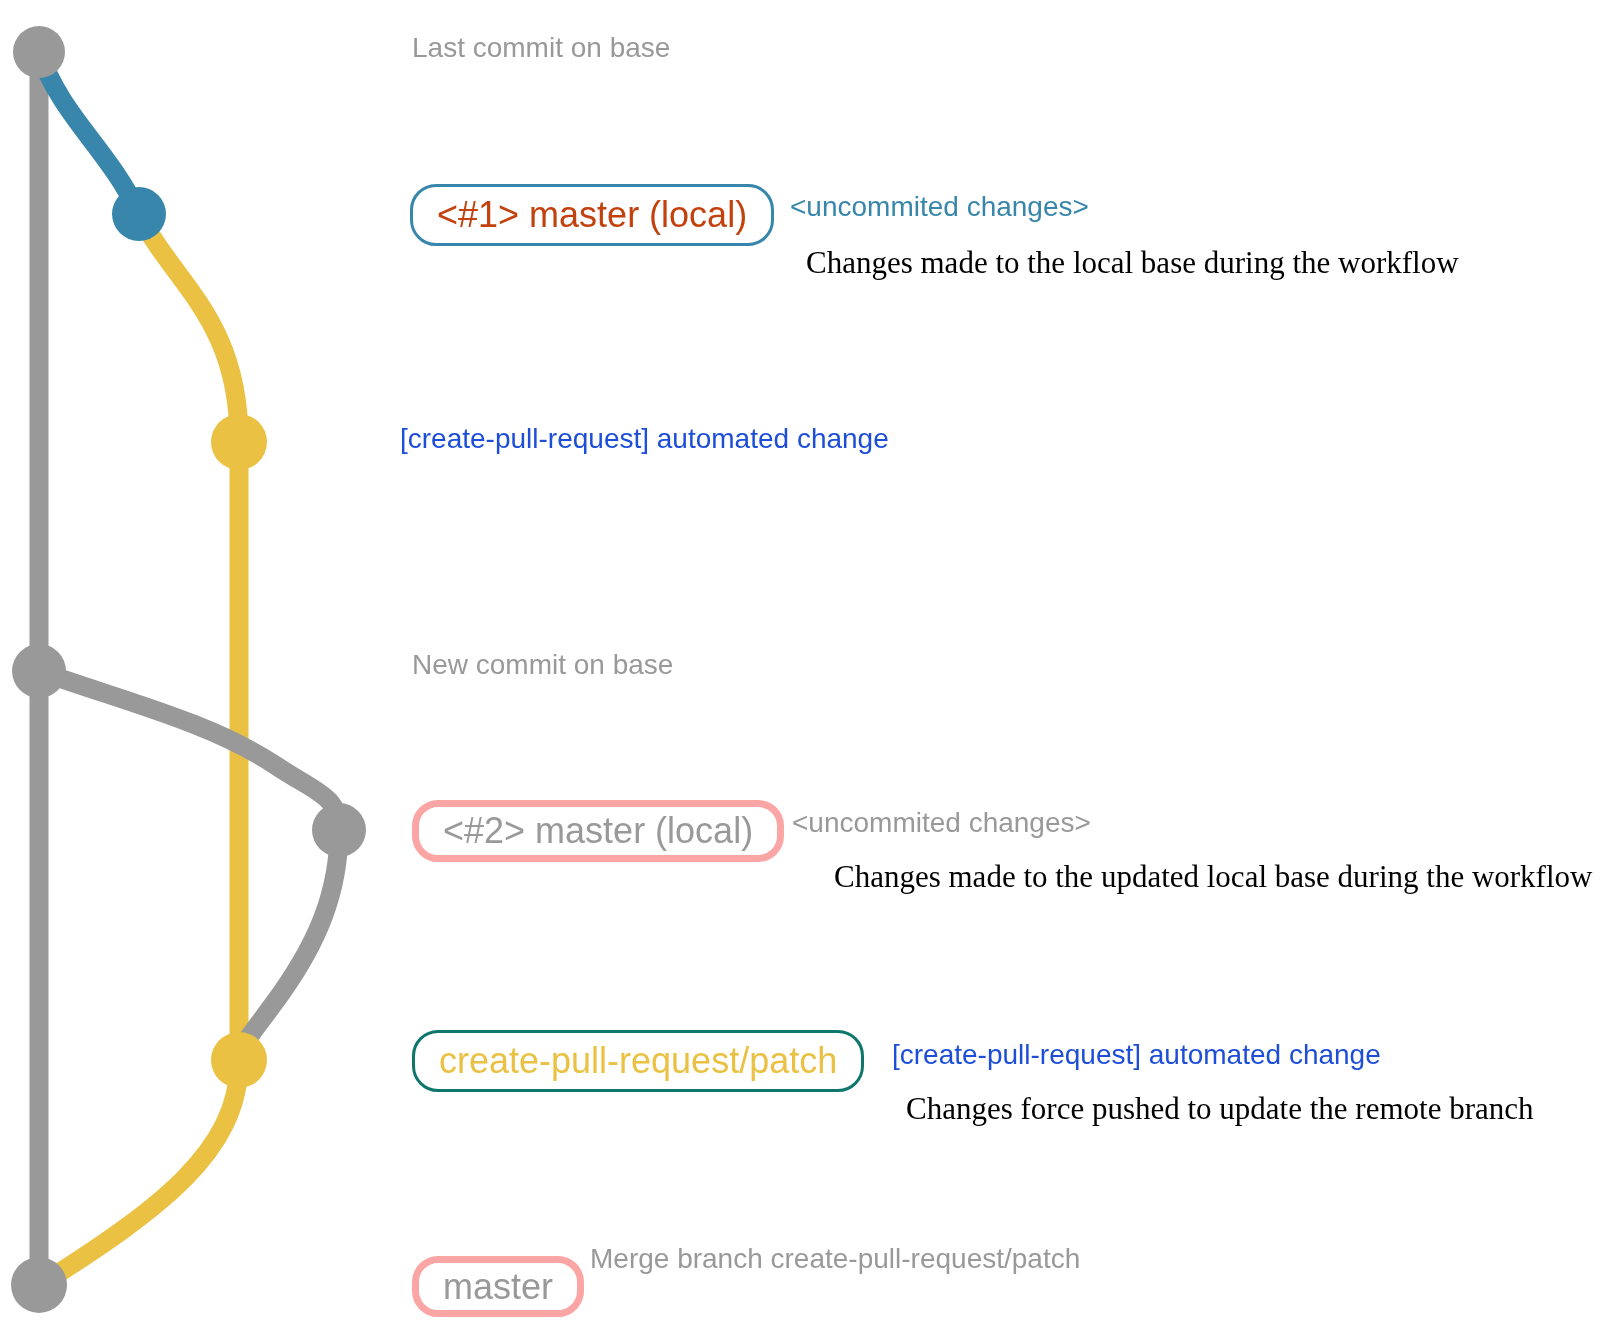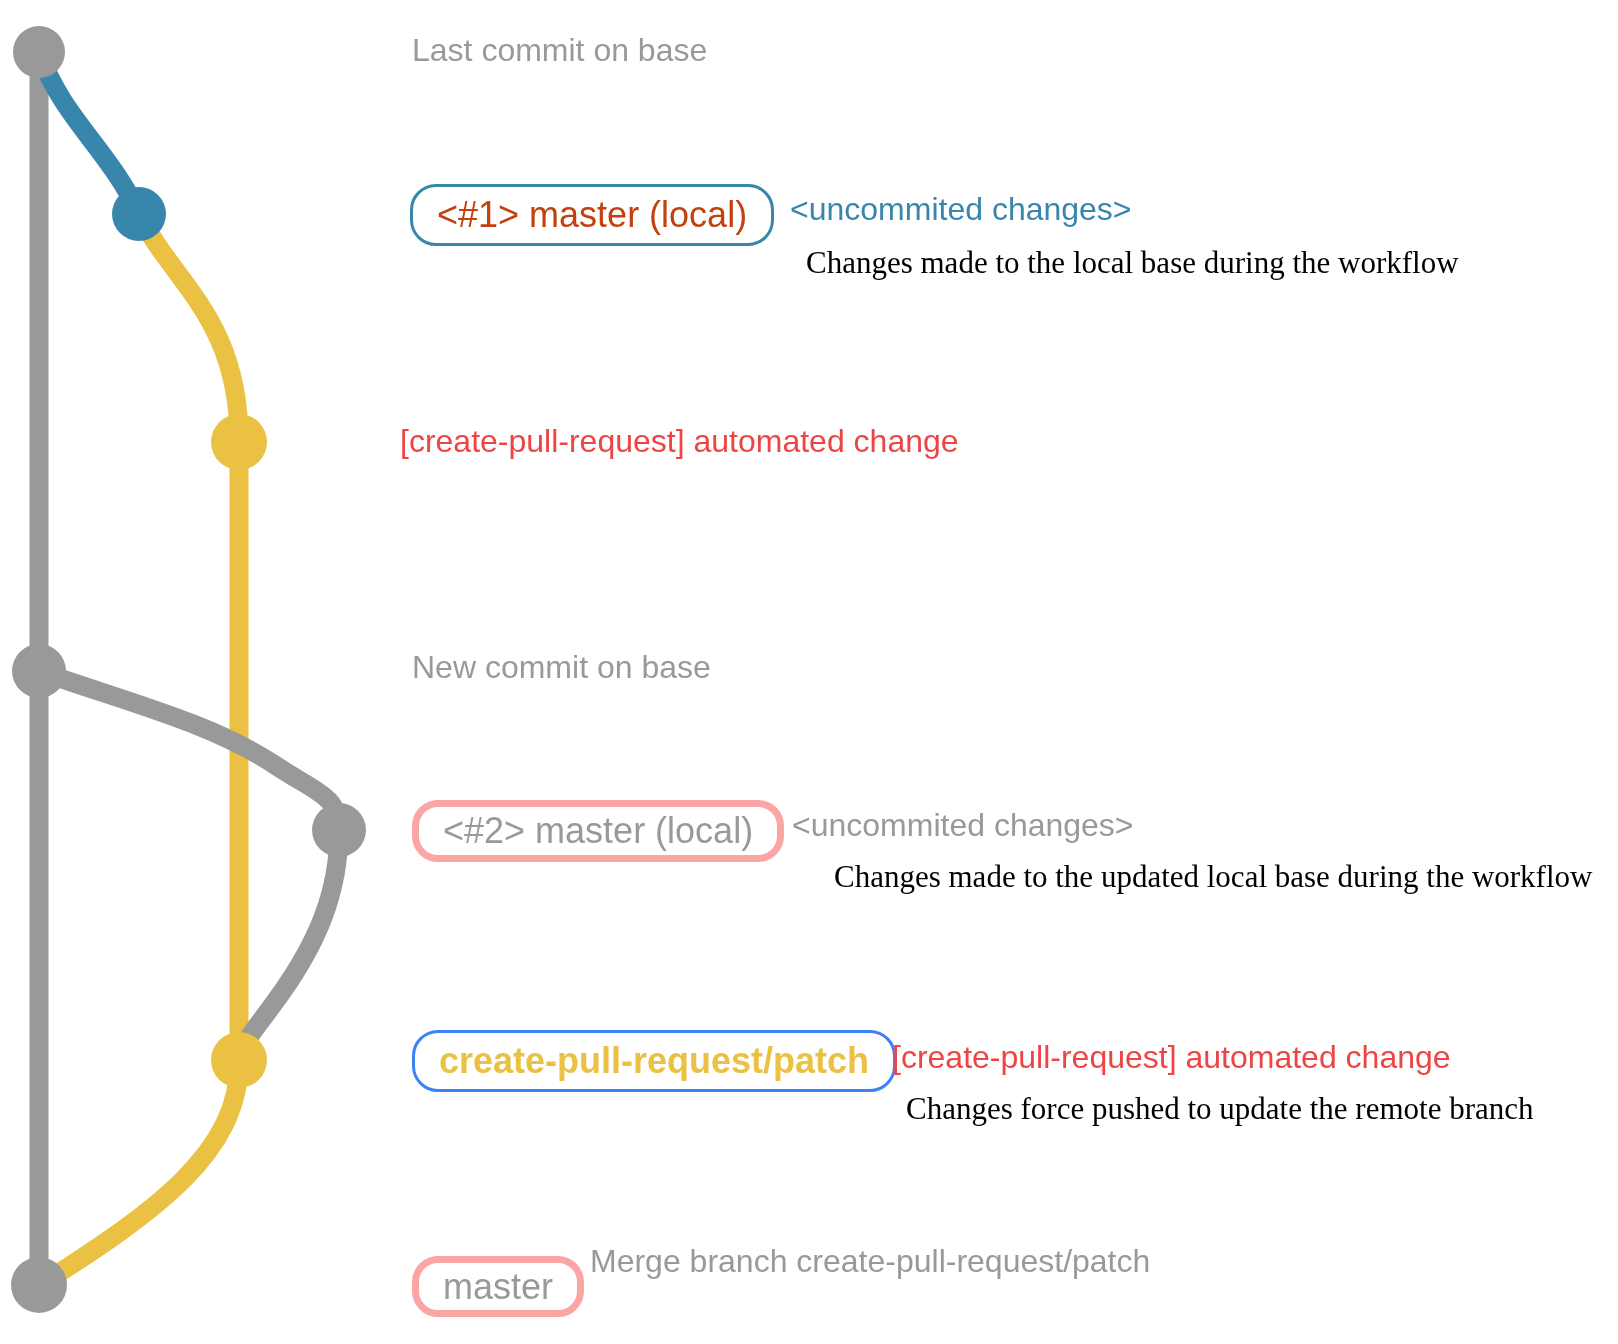--- a/index.html
+++ b/index.html
@@ -15,27 +15,27 @@
     overflow: hidden;
     font-family: "Liberation Sans", sans-serif;
   }
   #graph-svg {
     position: absolute;
     left: 0;
     top: 0;
   }
   .label {
     position: absolute;
-    font-size: 32px;
+    font-size: 28px;
     white-space: nowrap;
     line-height: 1.1;
   }
   .gray-text  { color: #999999; }
   .blue-text  { color: #3886ac; }
-  .yellow-text{ color: #ef4444; }
+  .yellow-text{ color: #1d4ed8; }
   .detail {
     position: absolute;
     font-family: "Liberation Serif", serif;
     font-size: 31px;
     color: #000000;
     white-space: nowrap;
     line-height: 1.1;
   }
   .badge {
     position: absolute;
@@ -45,21 +45,21 @@
     height: 62px;
     padding: 0 24px;
     border-radius: 26px;
     box-sizing: border-box;
     font-size: 36px;
     white-space: nowrap;
     background: #ffffff;
   }
   .badge-blue   { border: 3px solid #3886ac; color: #c2410c; }
   .badge-gray   { border: 7px solid #fca5a5; color: #999999; }
-  .badge-yellow { border: 3px solid #3b82f6; color: #eac143; font-weight: bold; }
+  .badge-yellow { border: 3px solid #0f766e; color: #eac143; }
 </style>
 </head>
 <body>
 
 <div id="stage">
 
   <svg id="graph-svg" width="1618" height="1344" viewBox="0 0 1618 1344">
 
     <line x1="39" y1="55" x2="39" y2="1285" stroke-width="19" stroke="#999999"></line>
 

